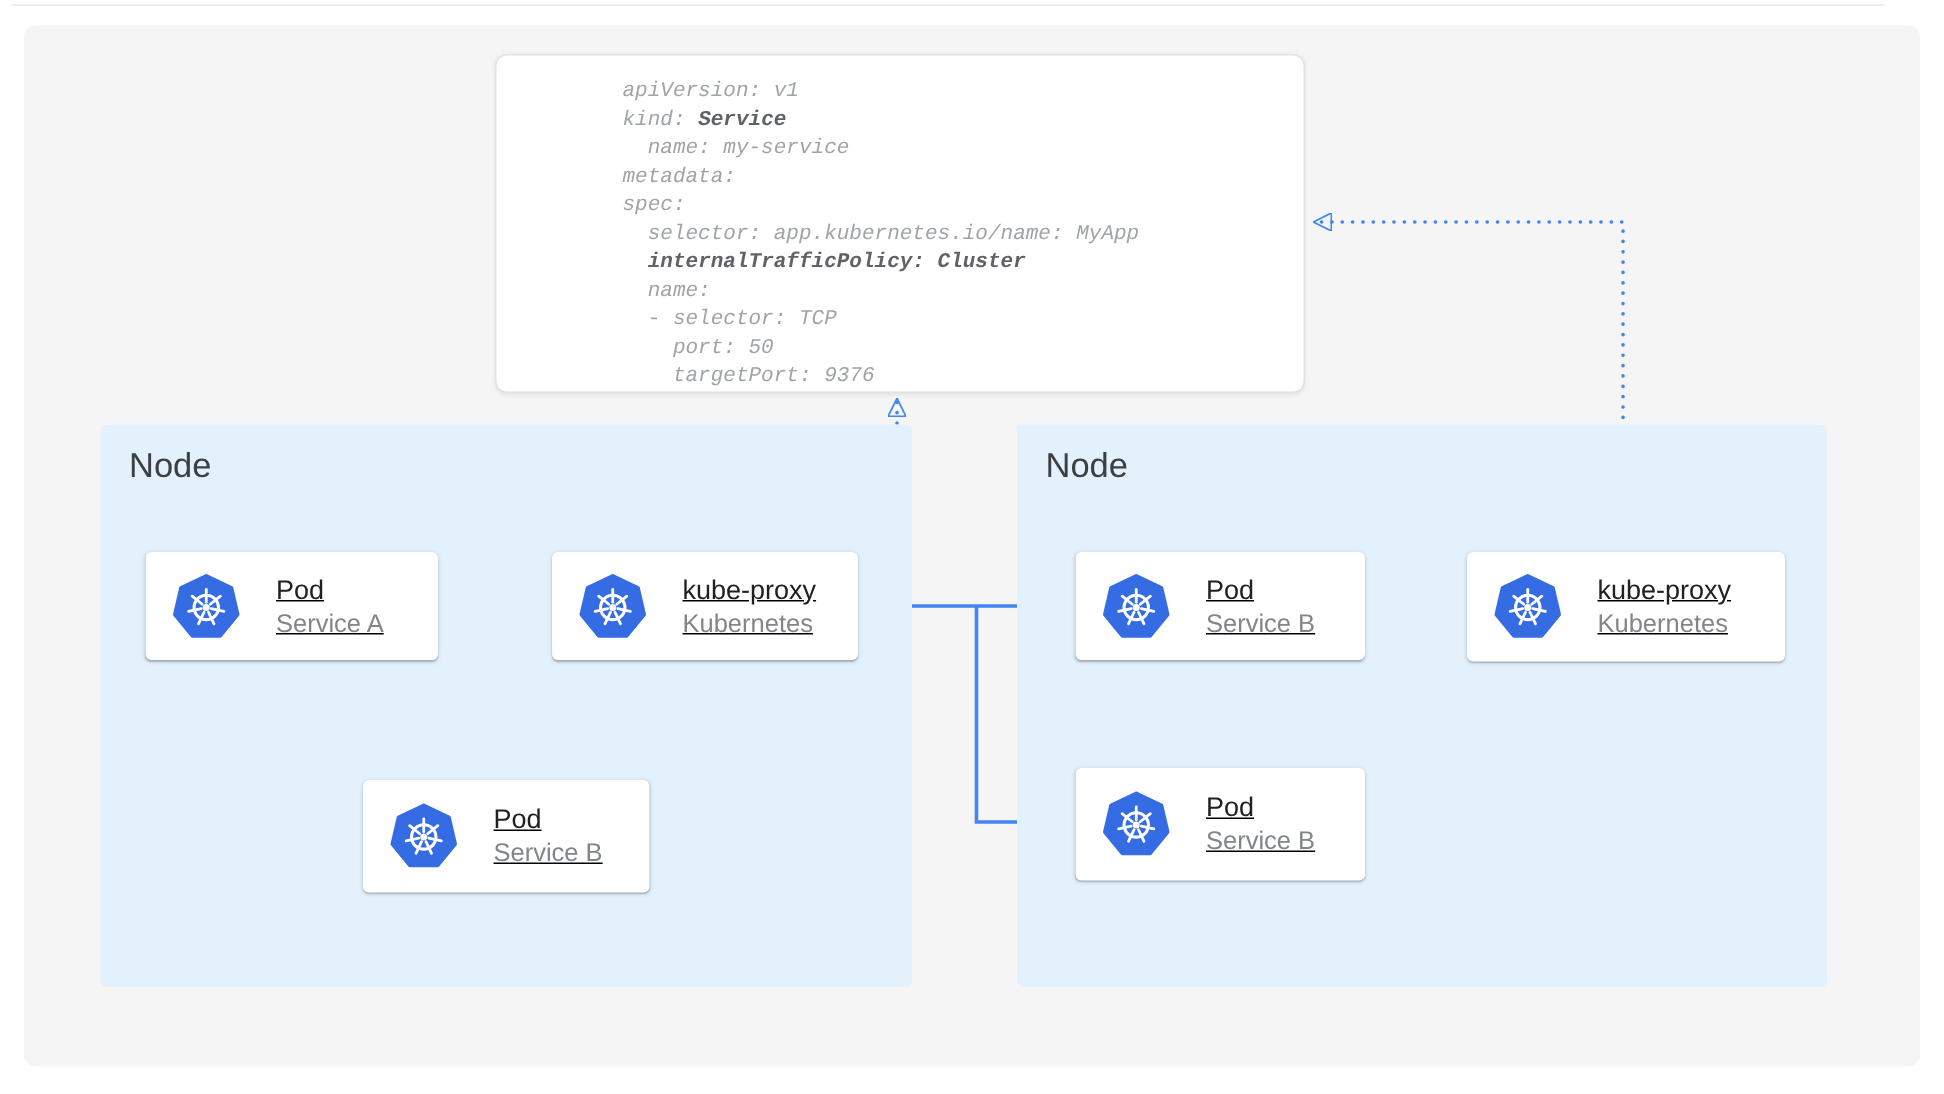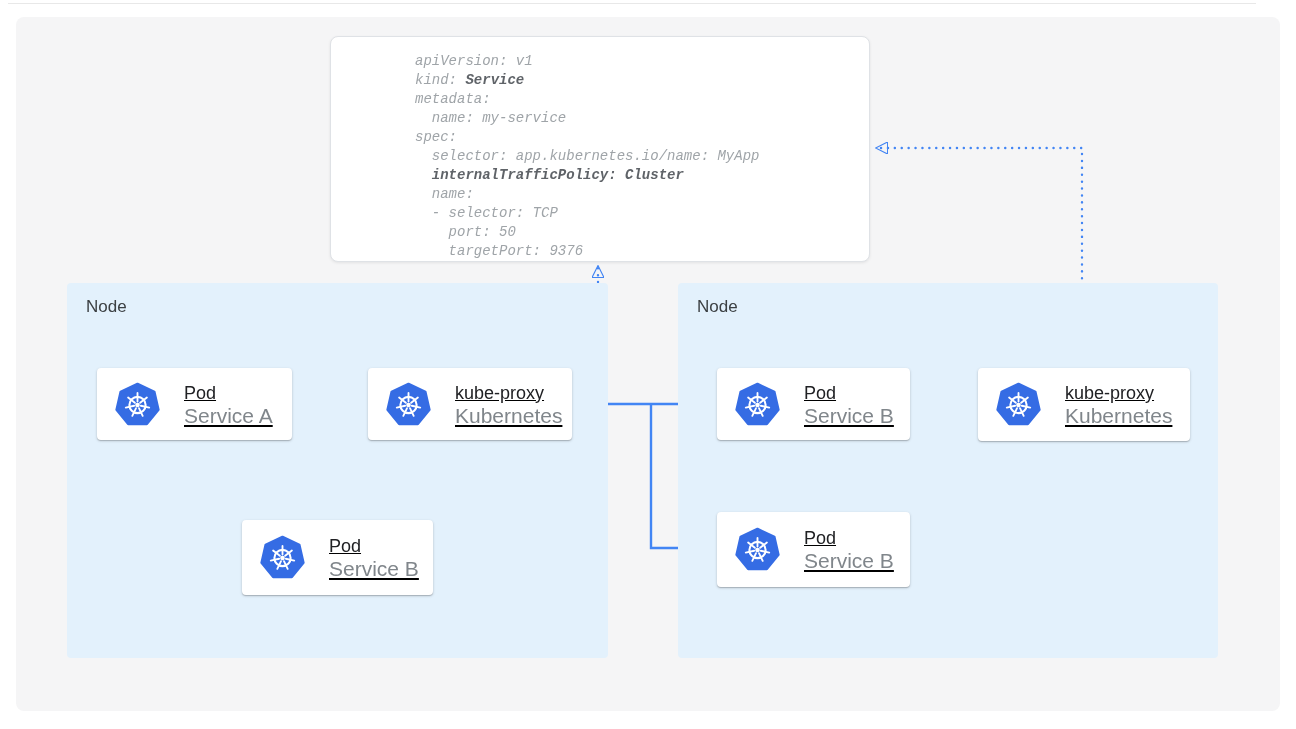--- a/index.html
+++ b/index.html
@@ -27,30 +27,30 @@
     box-shadow:0 1px 3px rgba(0,0,0,0.08);
     padding:15px 10px 0 84px;}
   .code-line{white-space:pre;font-family:"Liberation Mono","DejaVu Sans Mono",monospace;
     font-style:italic;font-size:14px;line-height:19px;color:var(--code-col);}
   .code-line b{font-weight:bold;color:var(--code-bold-col);}
 
   
   .node{position:absolute;top:283px;height:375px;background:var(--node-bg);border-radius:4px;}
   .node-left{left:67px;width:541px;}
   .node-right{left:678px;width:540px;}
-  .node-label{position:absolute;left:19px;top:14px;font-size:17px;color:var(--node-label-col);}
+  .node-label{position:absolute;left:19px;top:14px;font-size:23px;color:var(--node-label-col);}
 
   
   .card{position:absolute;background:#ffffff;border-radius:4px;
     box-shadow:0 1px 1px rgba(60,64,67,0.25),0 1px 3px rgba(60,64,67,0.2);
     display:flex;align-items:center;padding-left:17px;}
   .card .icon-wrap{width:47px;height:45px;flex:0 0 47px;}
   .card .txt{margin-left:23px;display:flex;flex-direction:column;text-decoration:underline;}
   .card .title{font-size:18px;line-height:23px;color:var(--title-col);}
-  .card .subtitle{font-size:21px;line-height:22px;color:var(--sub-col);}
+  .card .subtitle{font-size:17px;line-height:22px;color:var(--sub-col);}
 
   .card-pod-a{left:97px;top:368px;width:195px;height:72px;}
   .card-kp-left{left:368px;top:368px;width:204px;height:72px;}
   .card-pod-b-bl{left:242px;top:520px;width:191px;height:75px;}
   .card-pod-b-rt{left:717px;top:368px;width:193px;height:72px;}
   .card-pod-b-rb{left:717px;top:512px;width:193px;height:75px;}
   .card-kp-right{left:978px;top:368px;width:212px;height:73px;}
 
   .arrows{position:absolute;left:0;top:0;width:1296px;height:729px;pointer-events:none;}
   .arrows path{fill:none;stroke:var(--accent);}
@@ -74,22 +74,22 @@
     <path class="solid-arrow" d="M572 404 H714" marker-end="url(#arrowhead)"></path>
     <path class="solid-arrow" d="M651 404 V548 H714" marker-end="url(#arrowhead)"></path>
     <path class="solid-arrow" d="M470 440 V481 H337 V516" marker-end="url(#arrowhead)"></path>
     <path class="dotted-arrow" d="M470 368 V312 H598 V268" marker-end="url(#arrowhead)"></path>
     <path class="dotted-arrow" d="M1082 368 V148 H878" marker-end="url(#arrowhead)"></path>
   </svg>
 
   <div class="yaml-card">
     <div class="code-line"><span>apiVersion: v1</span><b></b></div>
     <div class="code-line"><span>kind: </span><b>Service</b></div>
+    <div class="code-line"><span>  name: my-service</span><b></b></div>
     <div class="code-line"><span>metadata:</span><b></b></div>
-    <div class="code-line"><span>  name: my-service</span><b></b></div>
     <div class="code-line"><span>spec:</span><b></b></div>
     <div class="code-line"><span>  selector: app.kubernetes.io/name: MyApp</span><b></b></div>
     <div class="code-line"><span>  </span><b>internalTrafficPolicy: Cluster</b></div>
     <div class="code-line"><span>  name:</span><b></b></div>
     <div class="code-line"><span>  - selector: TCP</span><b></b></div>
     <div class="code-line"><span>    port: 50</span><b></b></div>
     <div class="code-line"><span>    targetPort: 9376</span><b></b></div>
   </div>
 
   <div class="node node-left">

